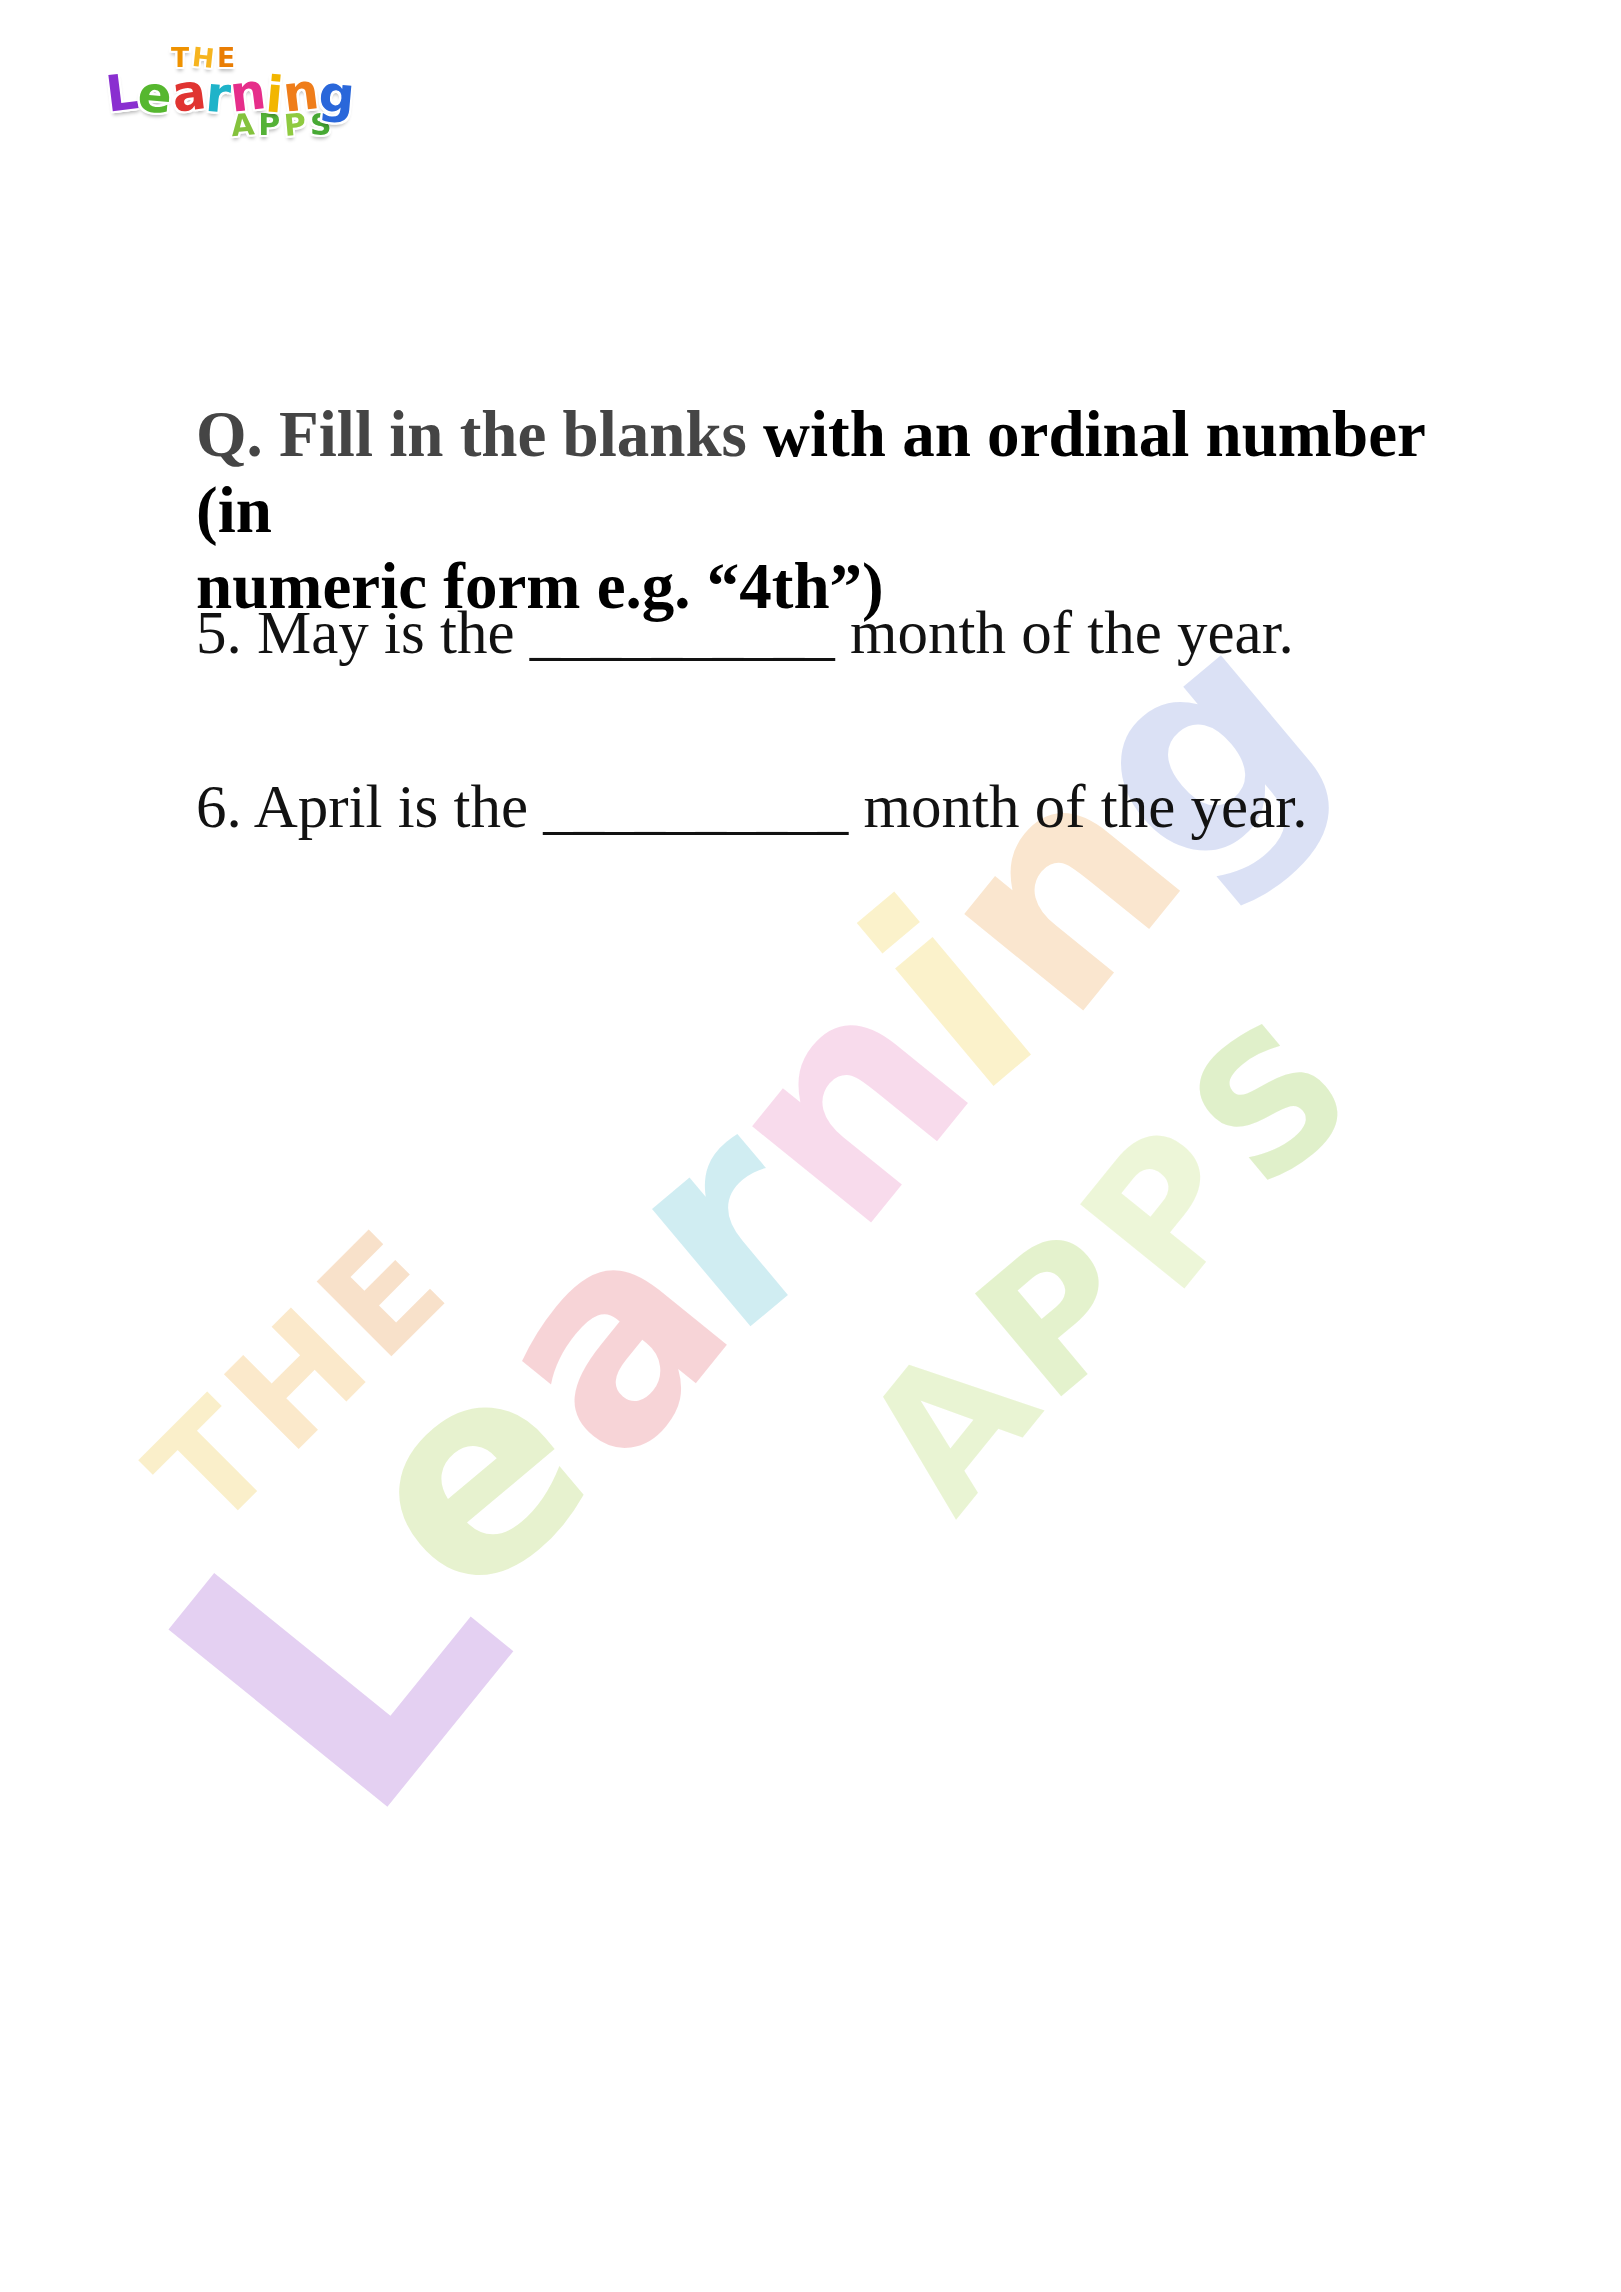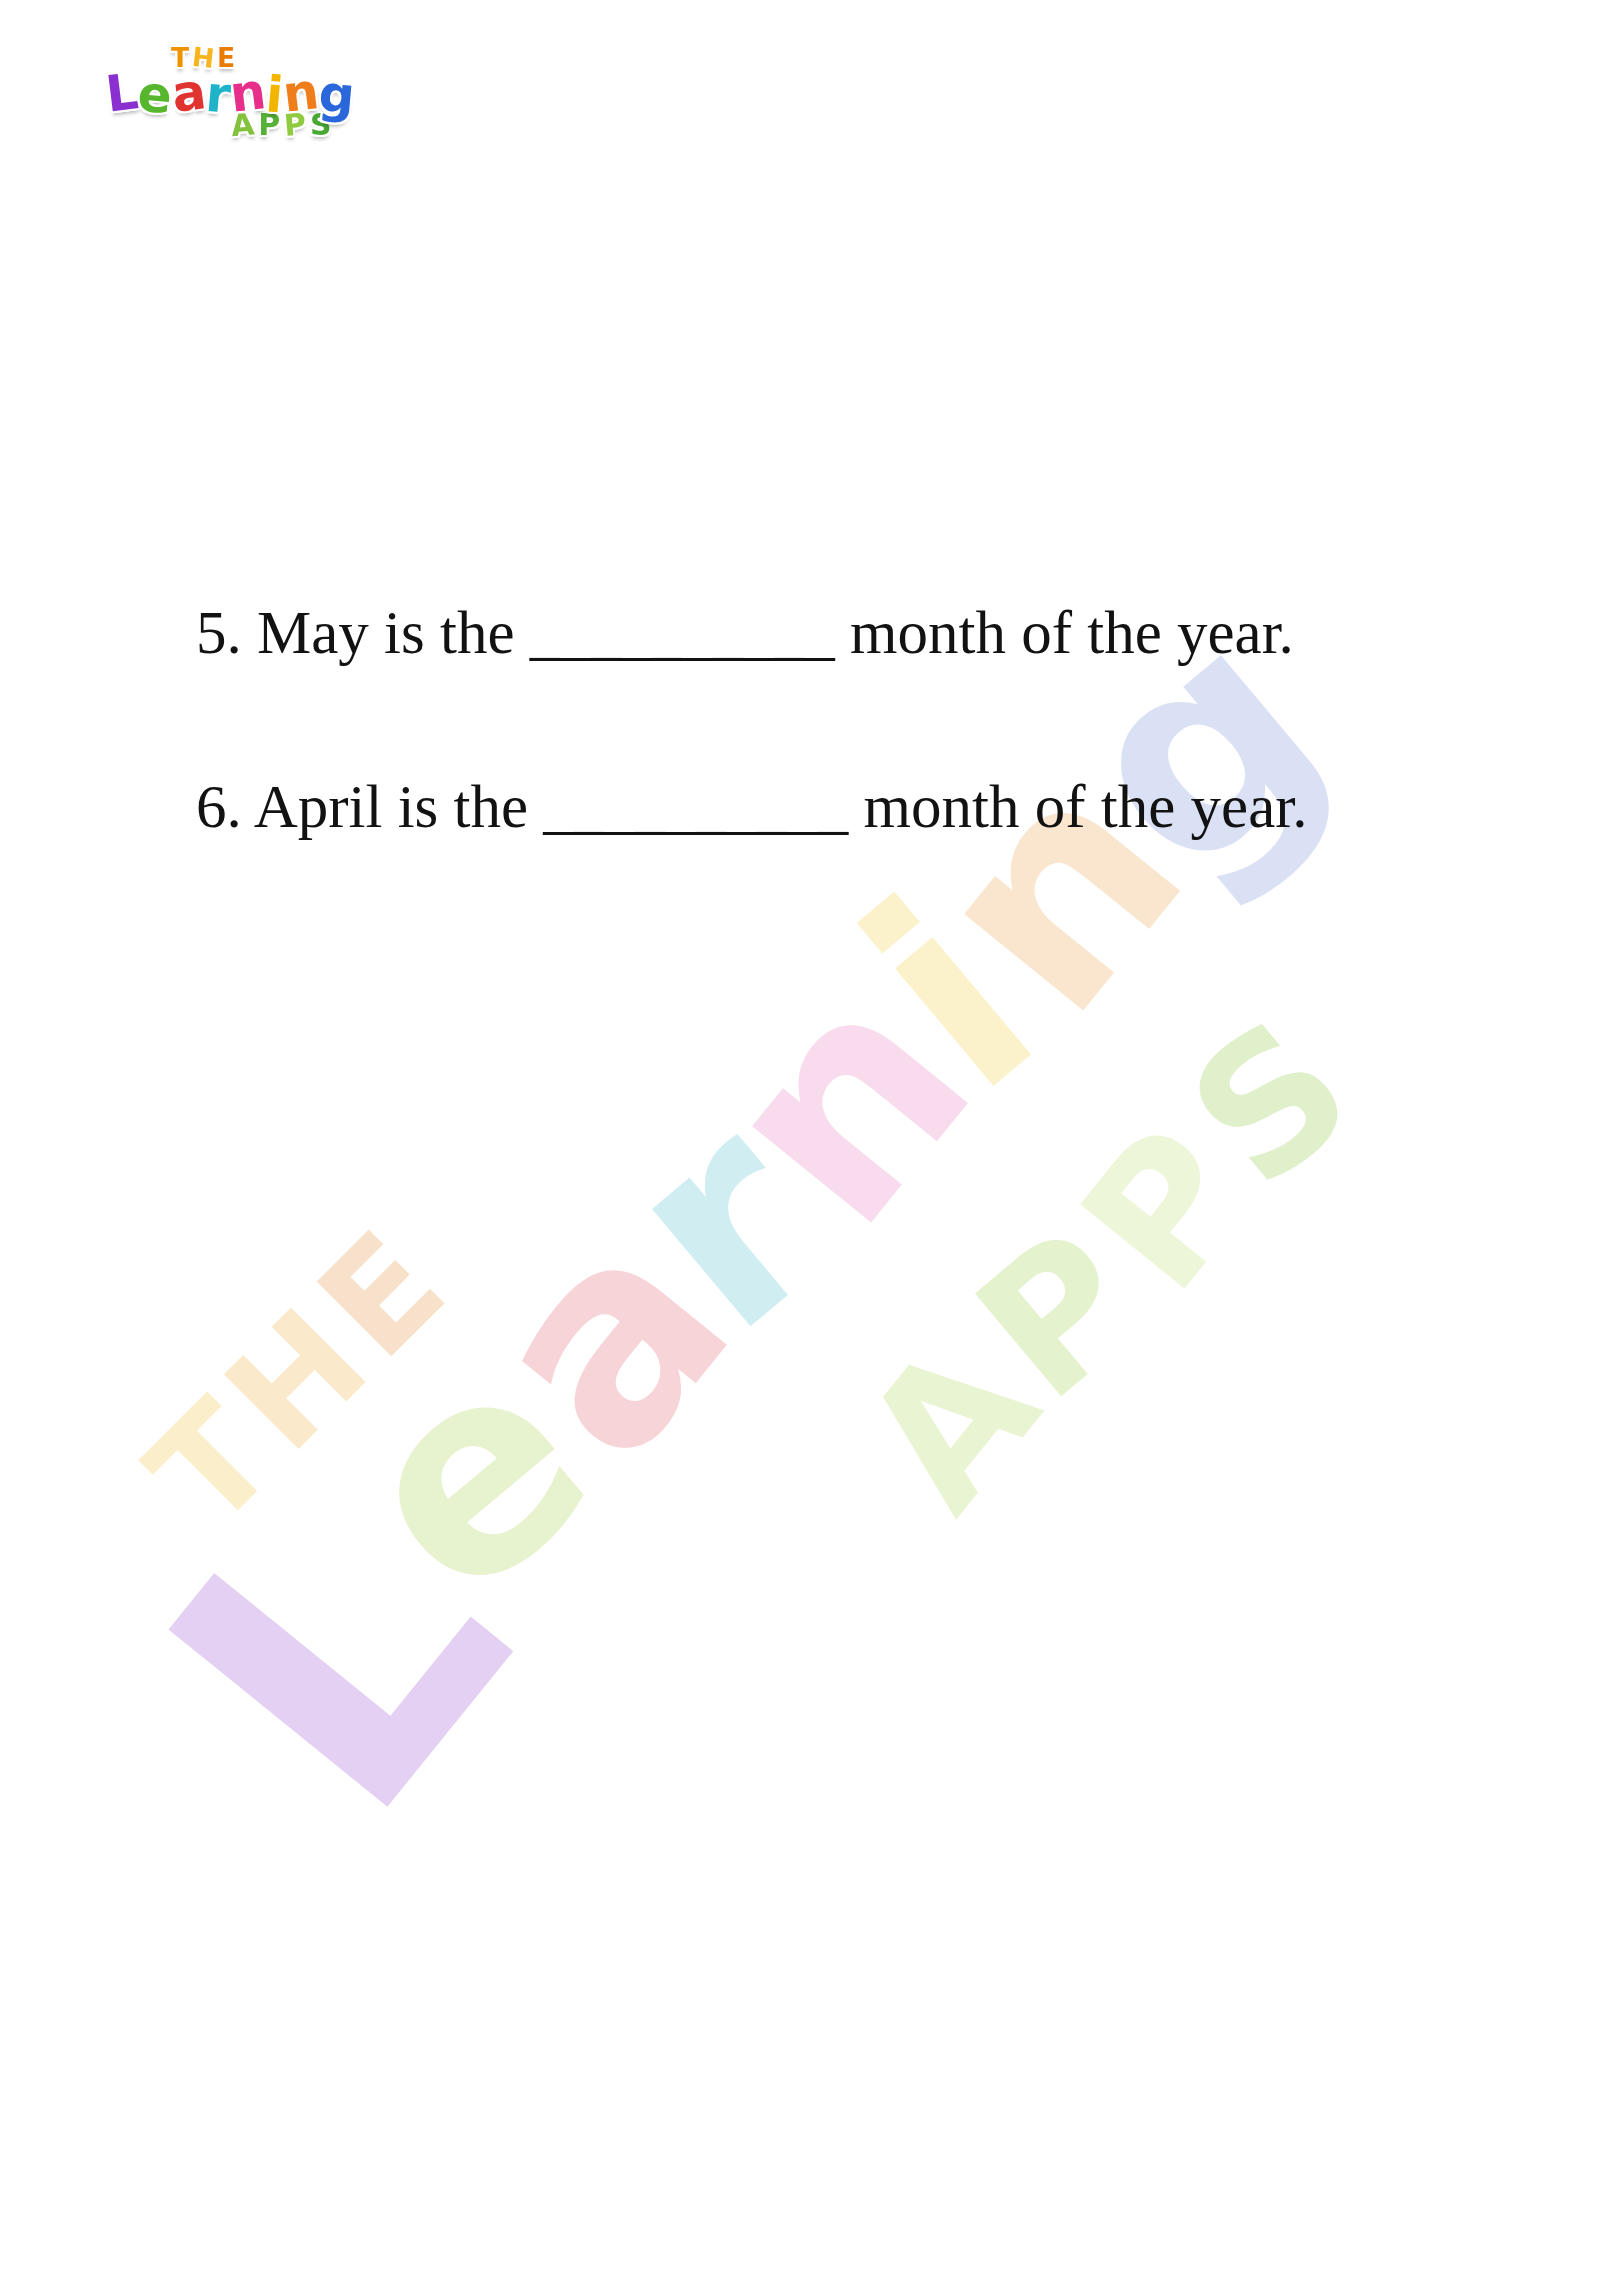--- a/index.html
+++ b/index.html
@@ -150,20 +150,24 @@
     <div class="wm-apps"><span style="color: rgb(216, 236, 176);">A</span><span style="color: rgb(207, 232, 166);">P</span><span style="color: rgb(224, 240, 186);">P</span><span style="color: rgb(200, 228, 160);">S</span></div>
   </div>
 
   <div class="logo">
     <div class="logo-the"><span style="color: rgb(239, 146, 0);">T</span><span style="color: rgb(246, 180, 31);">H</span><span style="color: rgb(233, 125, 4);">E</span></div>
     <div class="logo-learning"><span style="color: rgb(138, 47, 208);">L</span><span style="color: rgb(86, 183, 47);">e</span><span style="color: rgb(224, 52, 49);">a</span><span style="color: rgb(31, 179, 201);">r</span><span style="color: rgb(230, 46, 138);">n</span><span style="color: rgb(242, 182, 0);">i</span><span style="color: rgb(239, 125, 26);">n</span><span style="color: rgb(42, 103, 218);">g</span></div>
     <div class="logo-apps"><span style="color: rgb(132, 194, 61);">A</span><span style="color: rgb(85, 178, 55);">P</span><span style="color: rgb(143, 202, 64);">P</span><span style="color: rgb(71, 169, 52);">S</span></div>
   </div>
 
 
+  <div class="question">
+    <span class="q-prefix">Q. Fill in the blanks</span><span> with an ordinal number (in</span><br>
+    <span>numeric form e.g. “4th”)</span>
+  </div>
 
   <ol class="items">
     <li>5. May is the __________ month of the year.</li>
     <li>6. April is the __________ month of the year.</li>
   </ol>
 
 
 </div>
 
 

